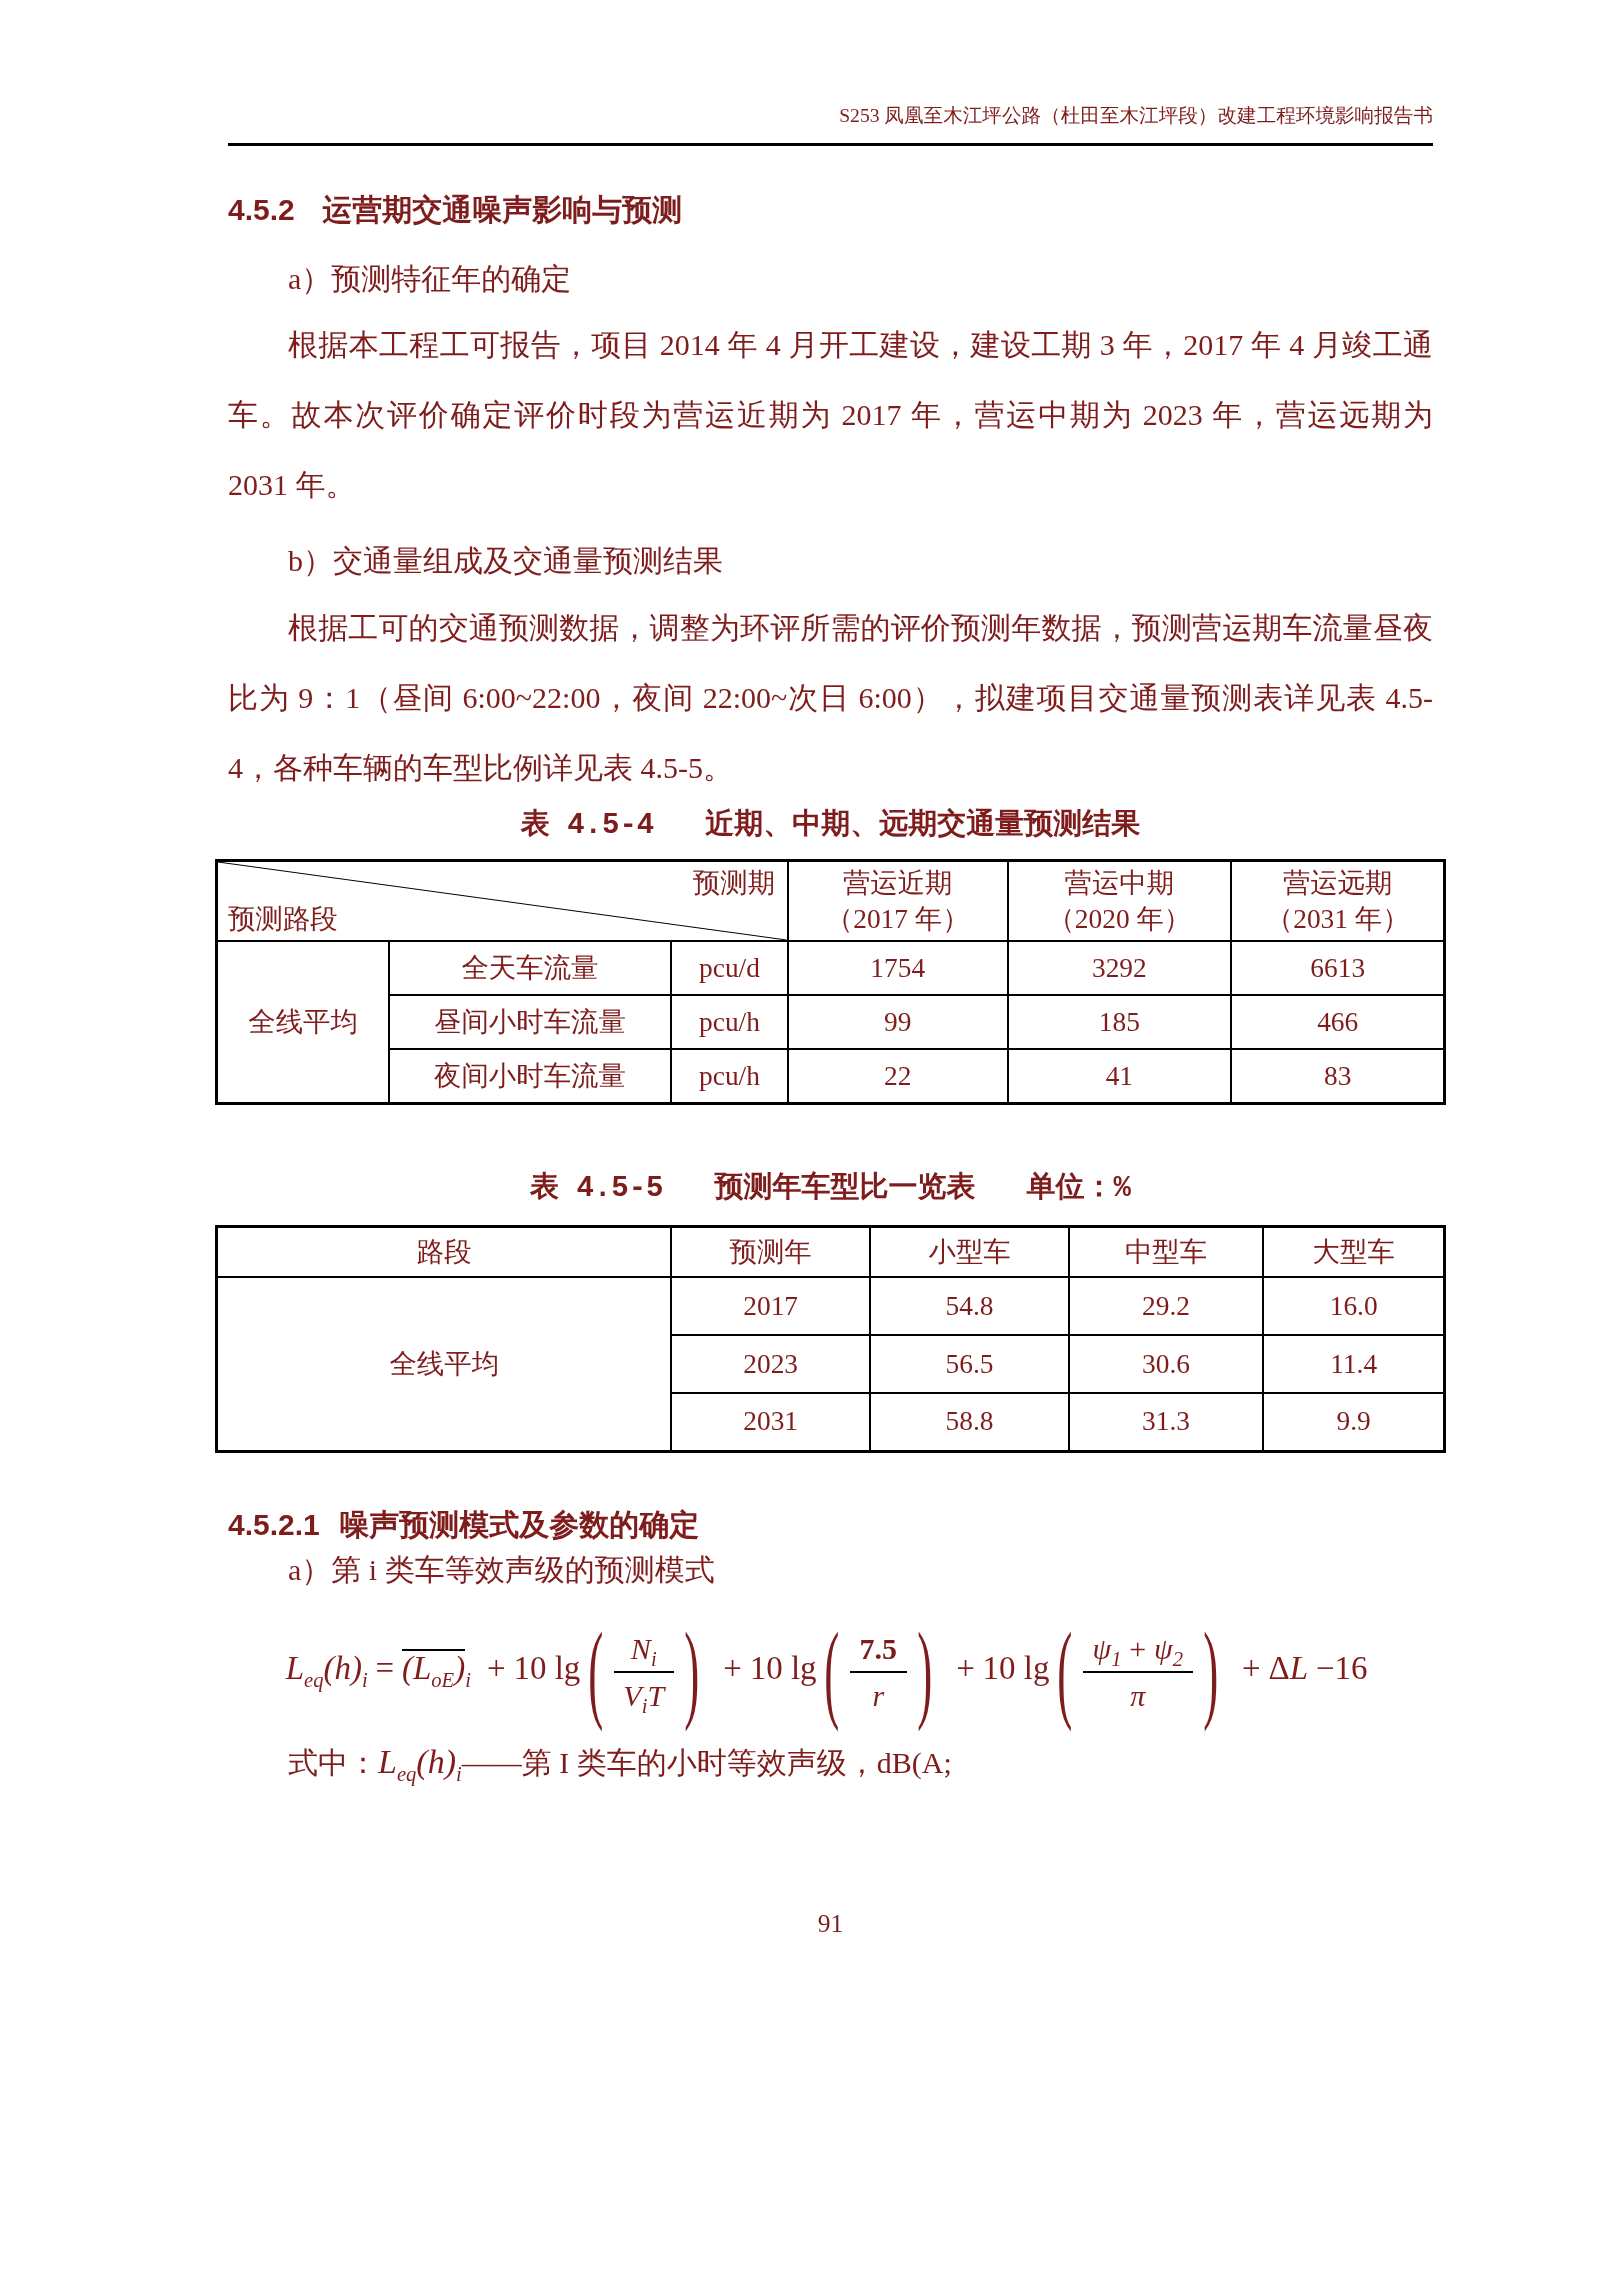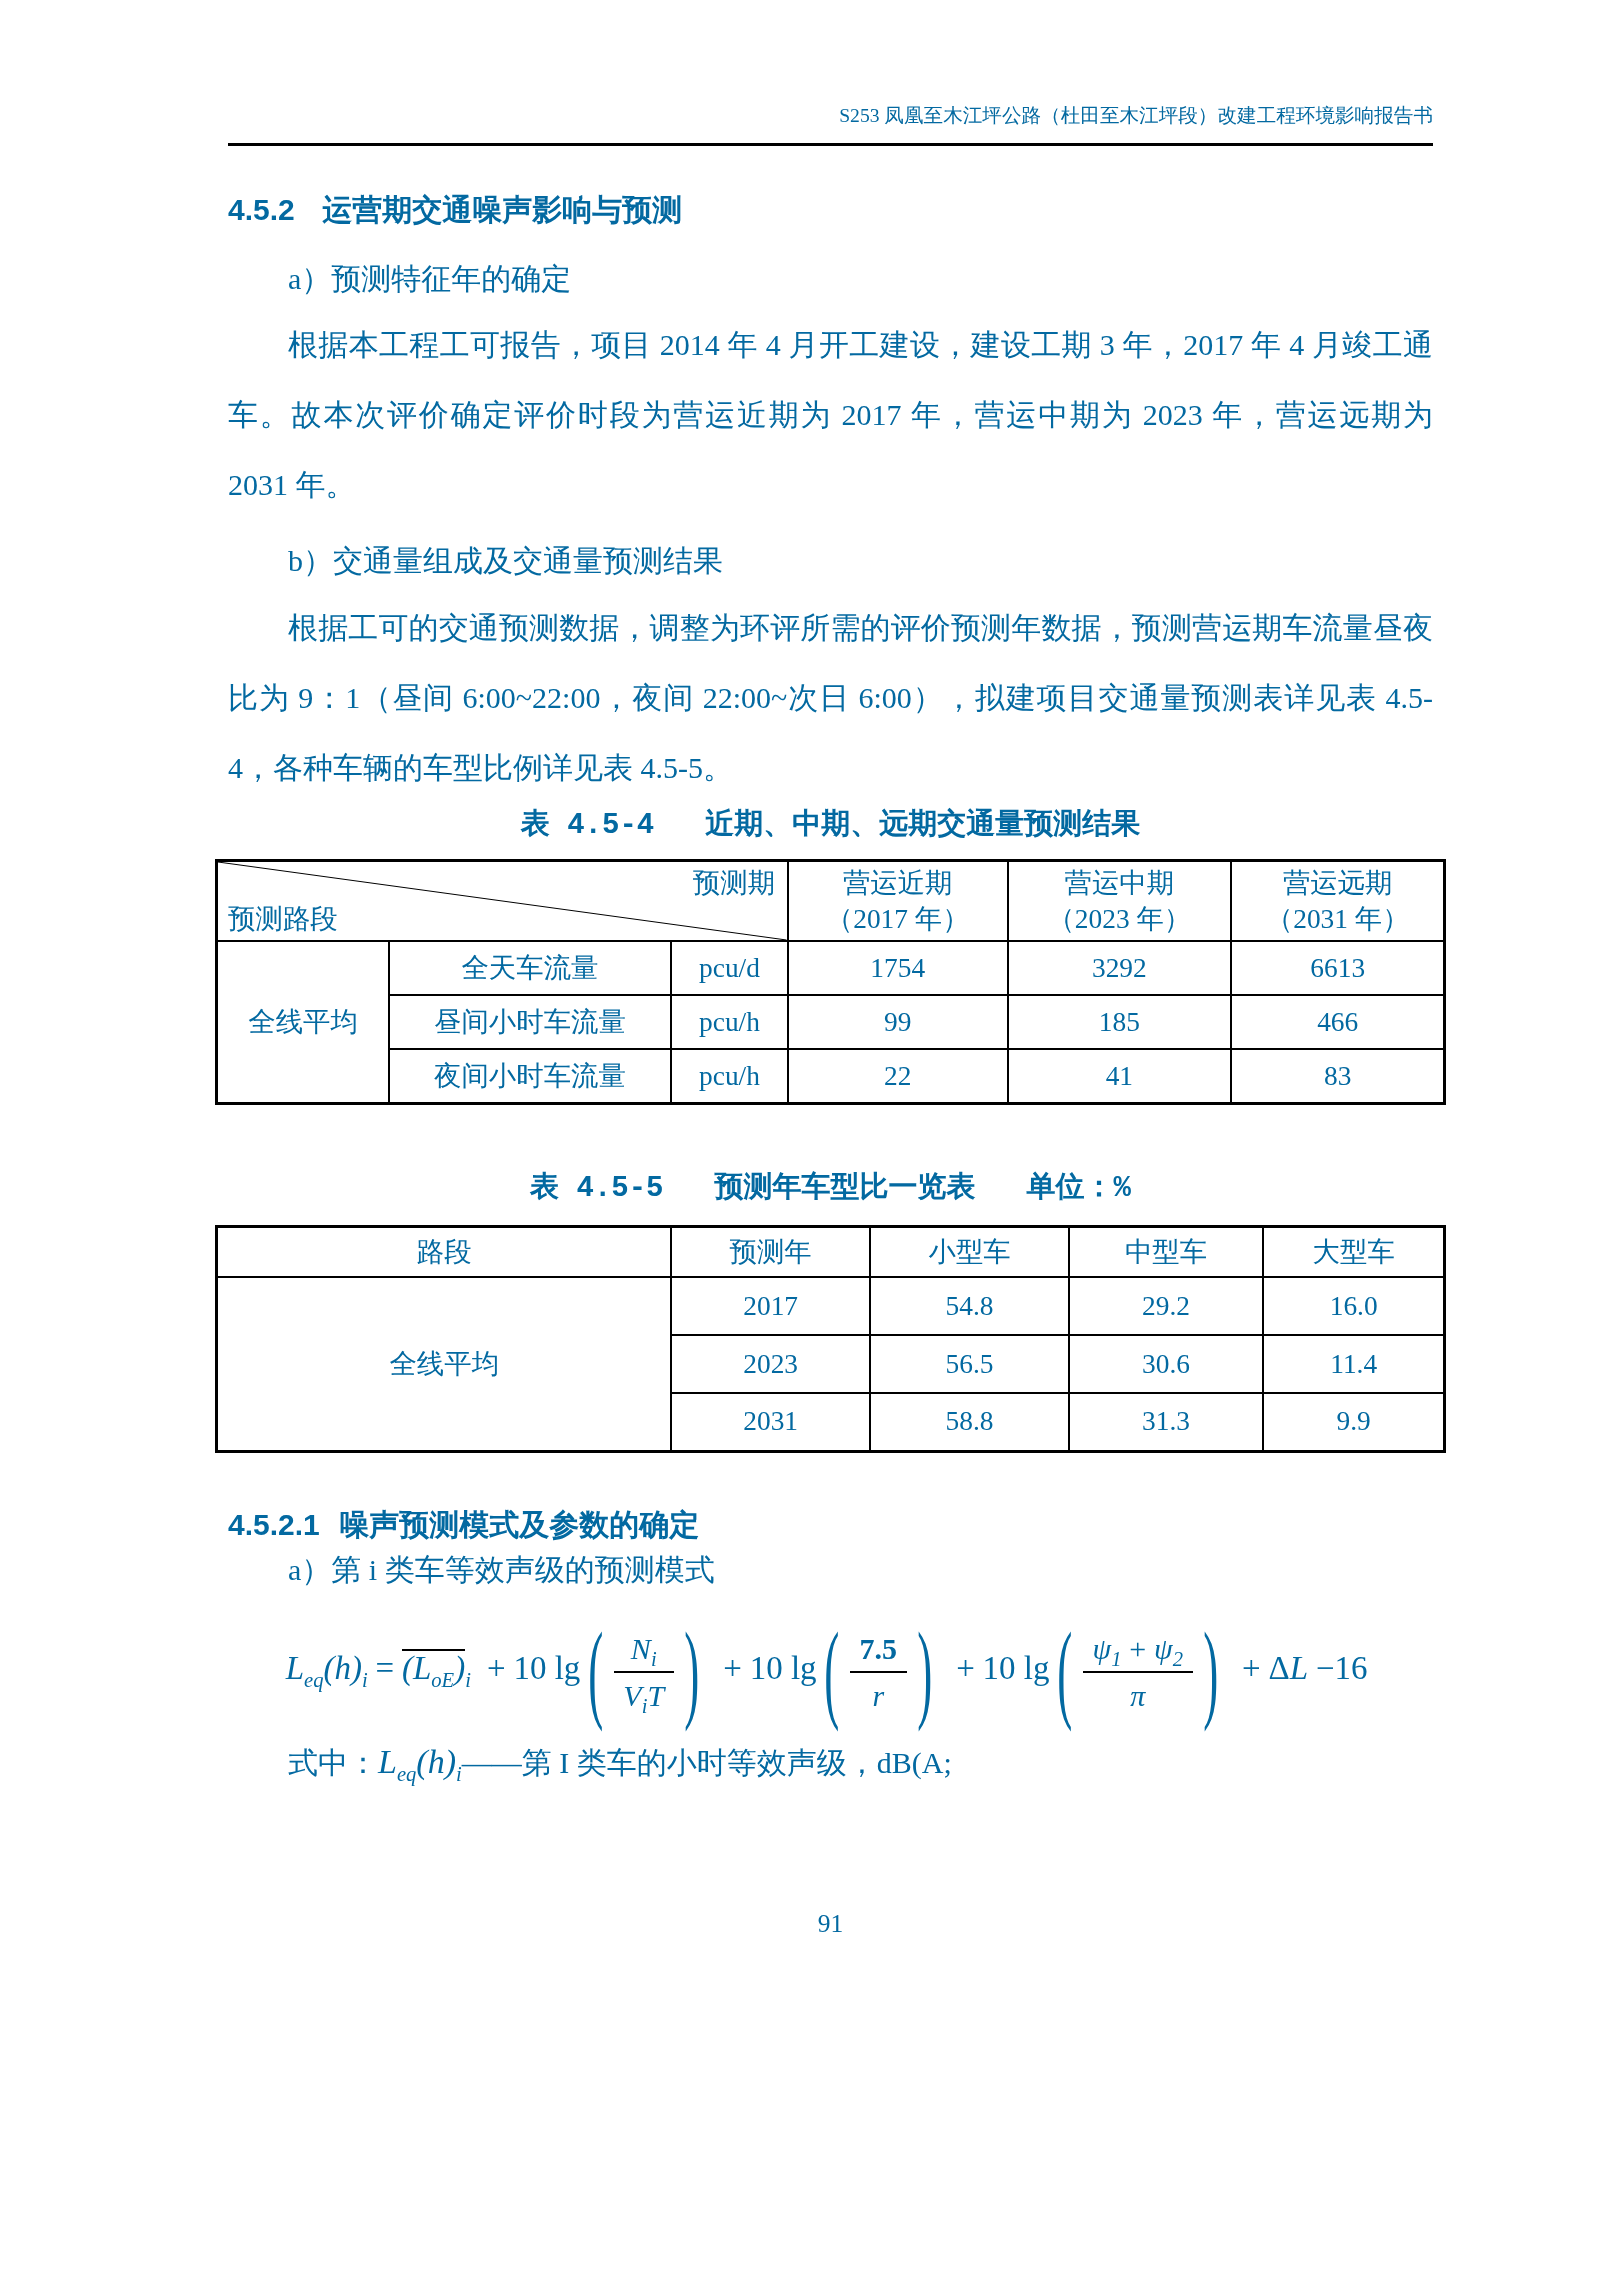--- a/index.html
+++ b/index.html
@@ -1,20 +1,20 @@
 <!DOCTYPE html>
 <html><head>
 <meta charset="utf-8">
 <style>
   html,body{margin:0;padding:0;background:#fff;}
   .page{
     position:relative;
     width:1621px;height:2045px;
     background:#ffffff;
-    color:#0369a1;
+    color:#7f1d1d;
     font-family:"Liberation Serif","DejaVu Serif",serif;
     overflow:hidden;
     box-sizing:border-box;
     padding:102px 188px 0 228px;
   }
   
   .doc-header{
     text-align:right;
     font-size:19.6px;
     line-height:27.4px;
@@ -168,21 +168,21 @@
             </svg>
         <span class="diag-top">预测期</span>
         <span class="diag-bottom">预测路段</span>
       </td>
       <td>
         <span class="hdr2">营运近期</span>
         <span class="hdr2">（2017 年）</span>
       </td>
       <td>
         <span class="hdr2">营运中期</span>
-        <span class="hdr2">（2023 年）</span>
+        <span class="hdr2">（2020 年）</span>
       </td>
       <td>
         <span class="hdr2">营运远期</span>
         <span class="hdr2">（2031 年）</span>
       </td>
     </tr>
     <tr class="t1-row">
       <td rowspan="3">全线平均</td>
       <td>全天车流量</td>
       <td>pcu/d</td>

